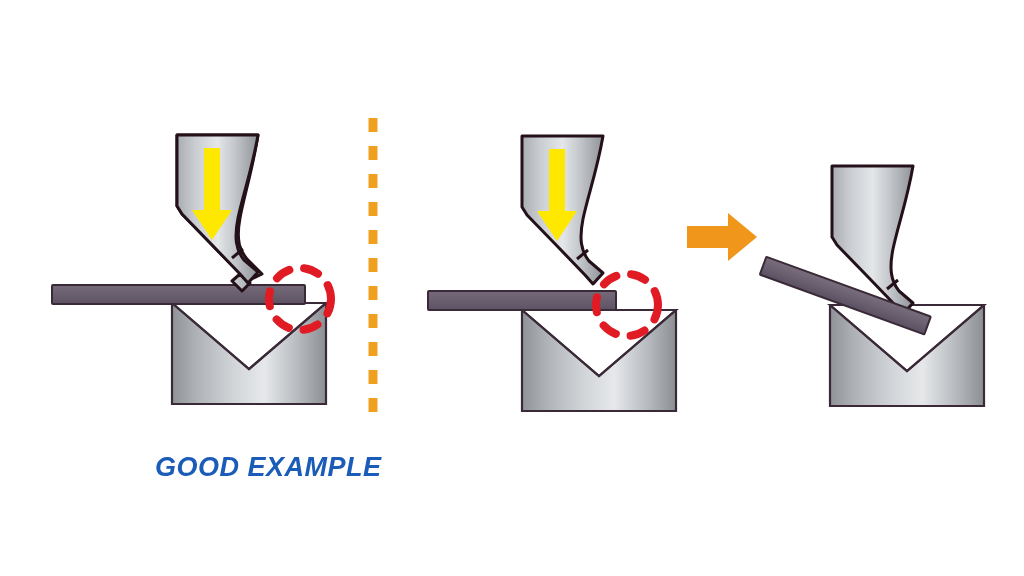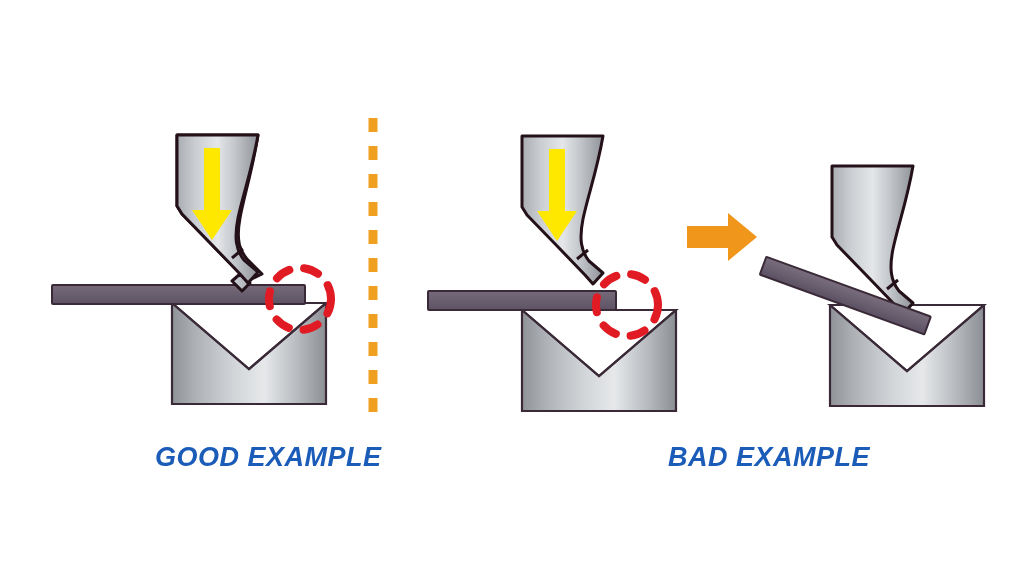--- a/index.html
+++ b/index.html
@@ -32,21 +32,21 @@
     font-weight: bold;
     font-style: italic;
     font-size: 27px;
     letter-spacing: 0.5px;
     color: #1a5cb8;
     white-space: nowrap;
     user-select: none;
   }
   #caption-good {
     left: 155px;
-    top: 442px;
+    top: 452px;
   }
   #caption-bad {
     left: 668px;
     top: 442px;
   }
 </style>
 </head>
 <body>
 
 <div id="diagram-root">
@@ -187,15 +187,14 @@
         <g transform="rotate(20 845 295)">
           <rect x="758" y="286" width="175" height="19" rx="1" fill="url(#sheetGradTilt)" stroke="#3a2a38" stroke-width="2"></rect>
         </g>
       </g>
     </g>
 
   </svg>
 
   <div class="caption" id="caption-good">GOOD EXAMPLE</div>
 
-  <div class="caption" id="caption-bad">BAD EXAMPLE</div>
 
 </div>
 
 </body></html>

